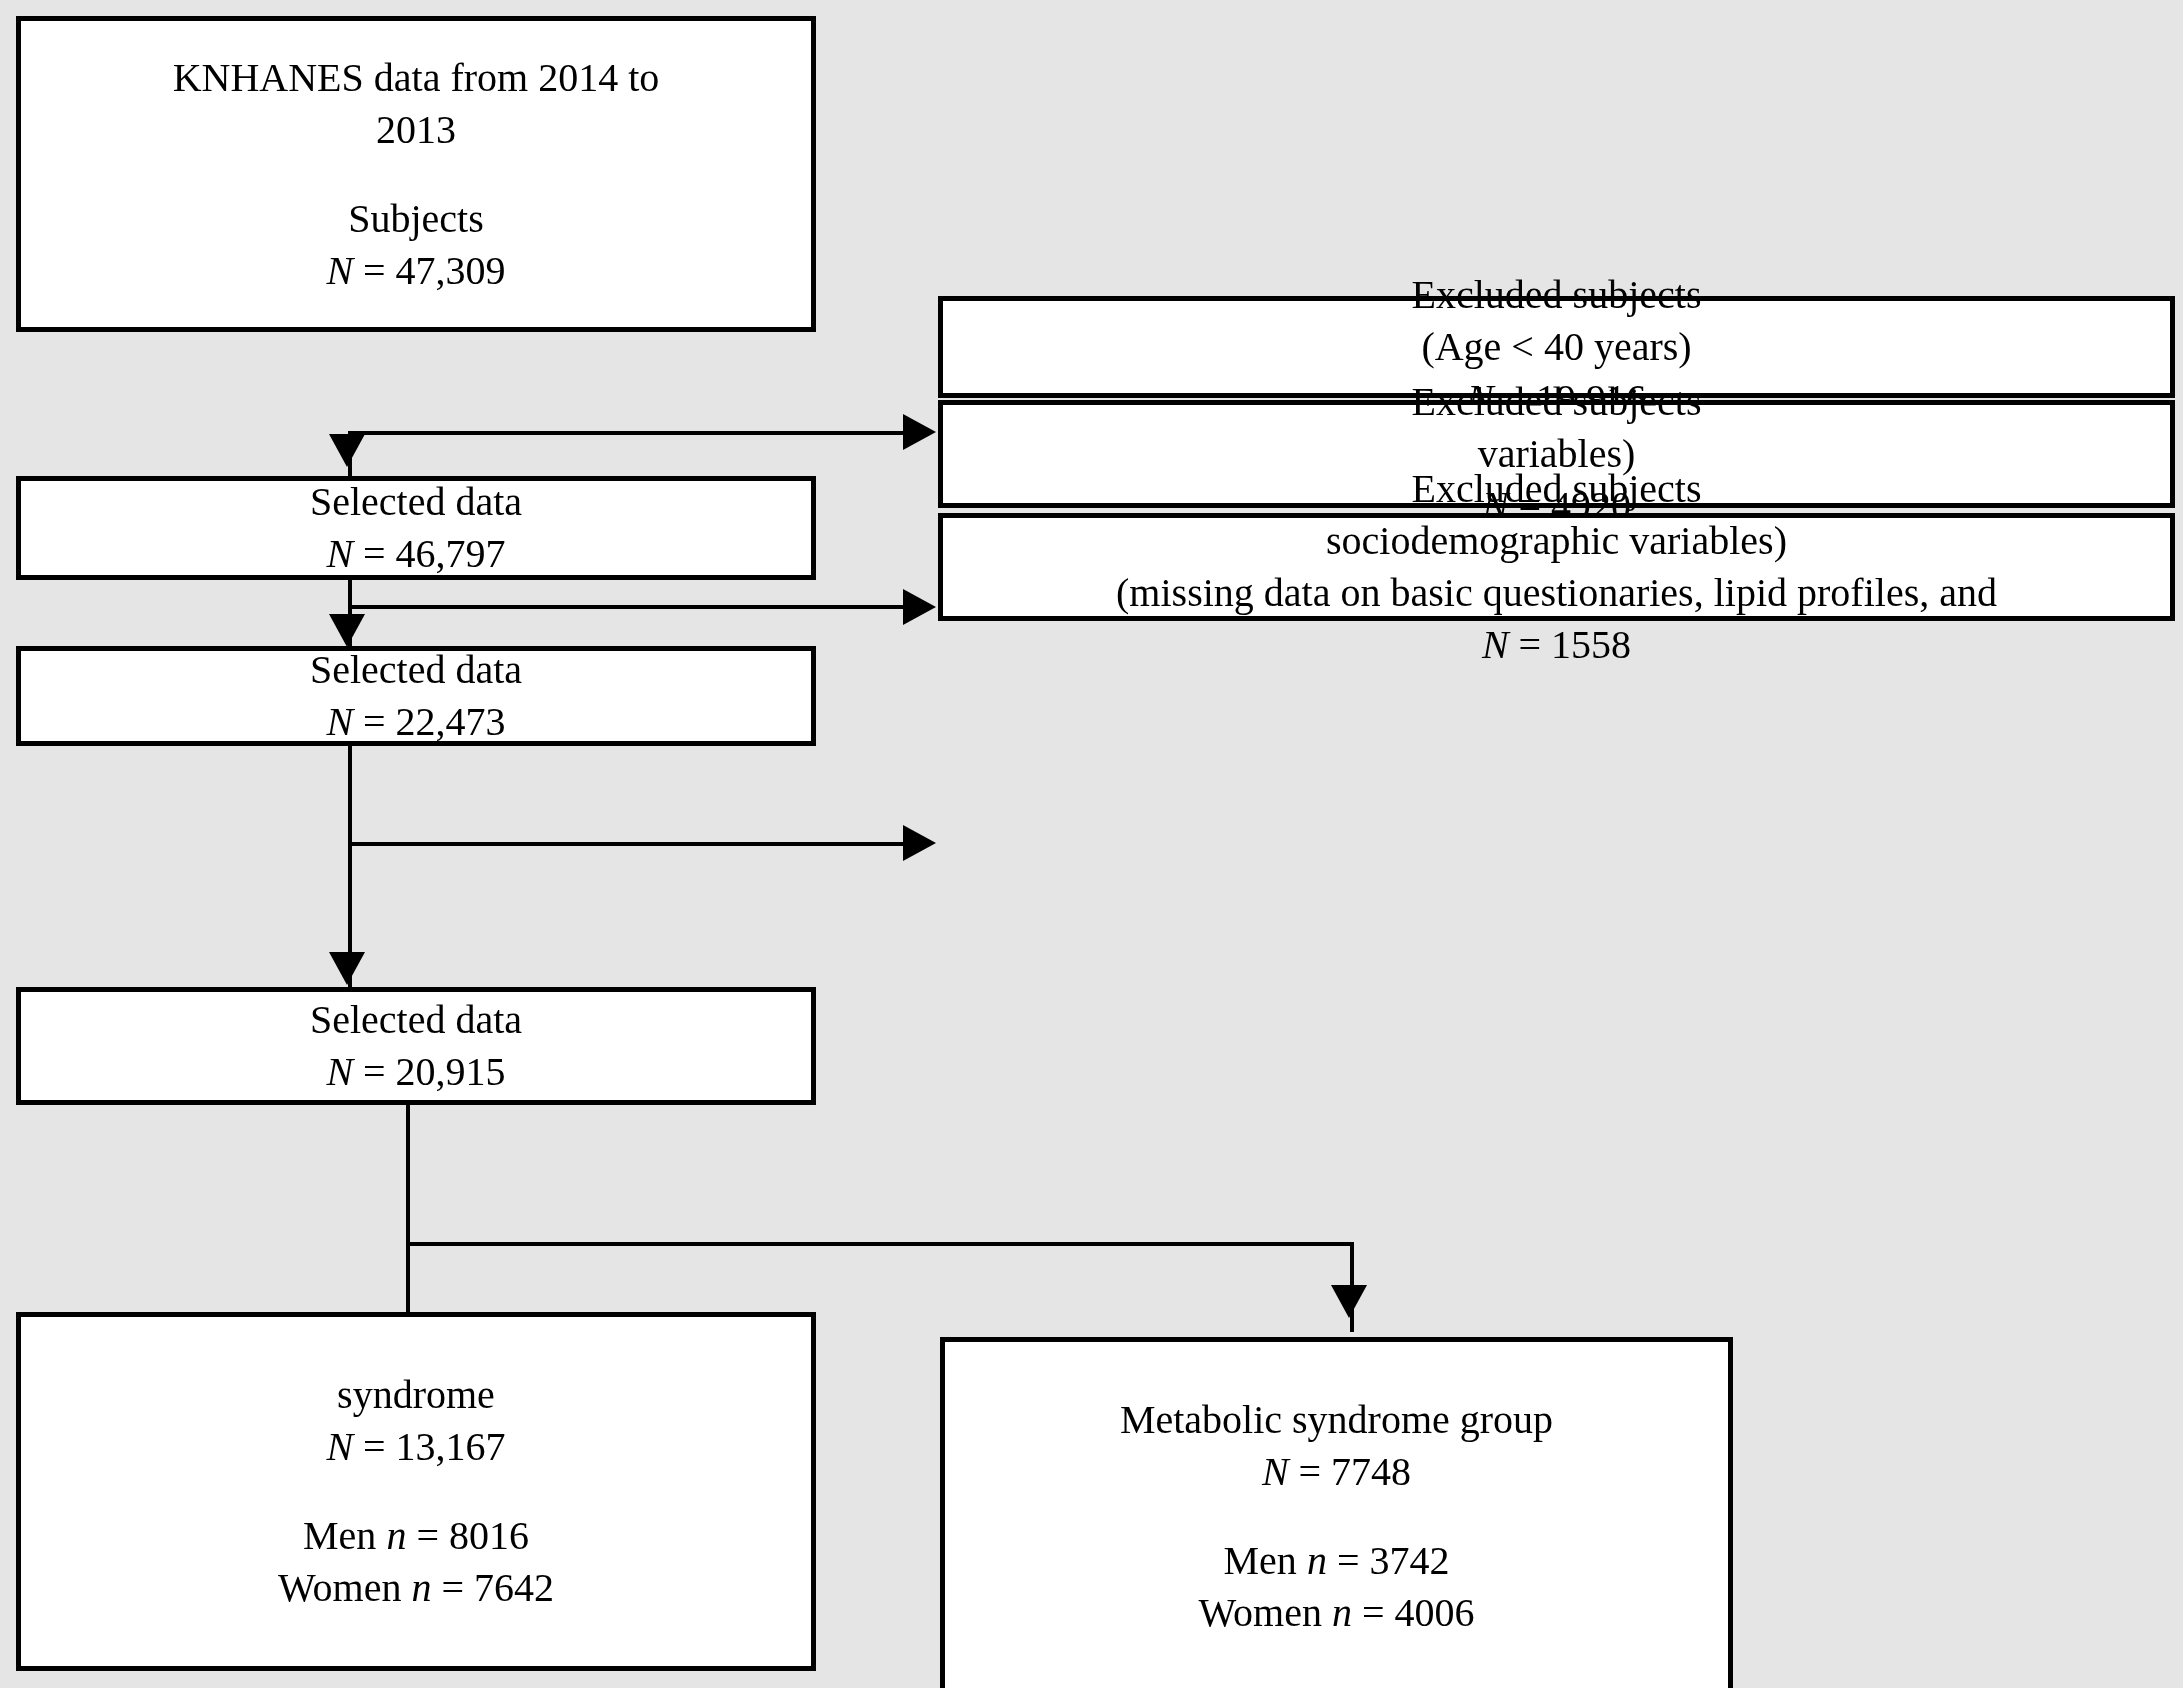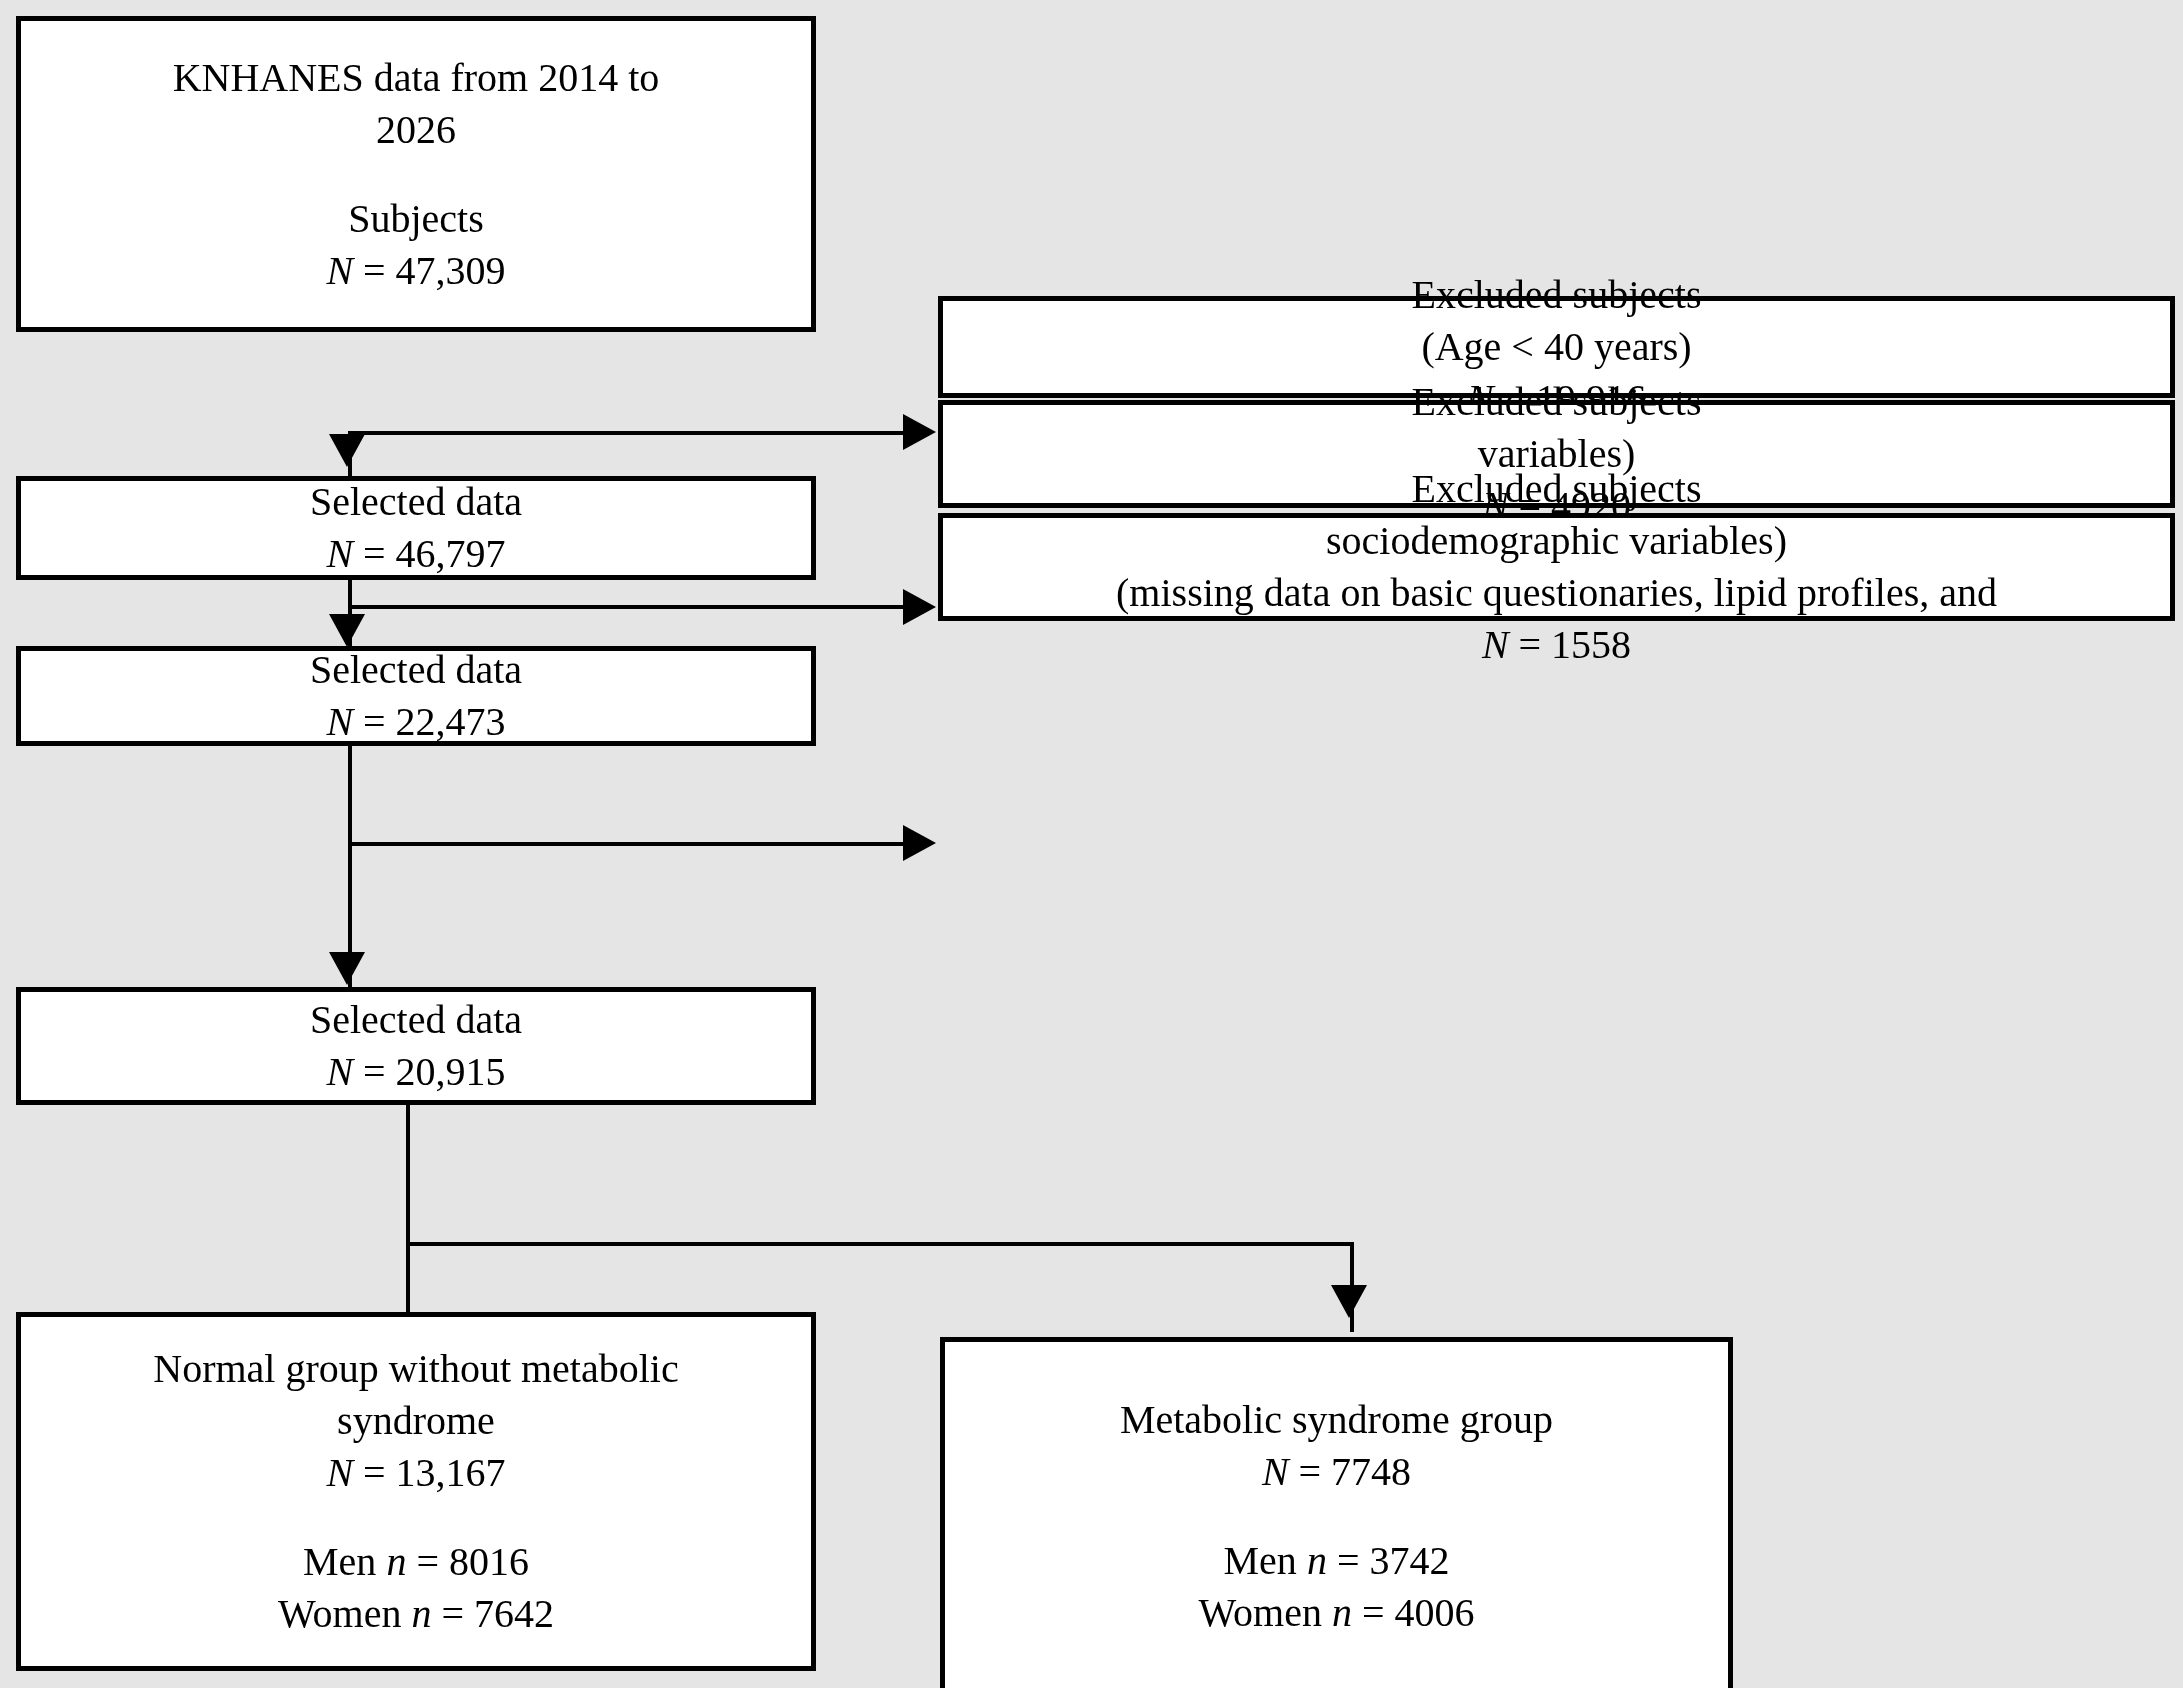--- a/index.html
+++ b/index.html
@@ -88,21 +88,21 @@
   <div class="hline" style="left:348px; top:842px; width:556px;"></div>
   <div class="arrow-right" style="left:903px; top:825px;"></div>
 
   <div class="vline" style="left:406px; top:1105px; height:208px;"></div>
   <div class="hline" style="left:406px; top:1242px; width:947px;"></div>
   <div class="vline" style="left:1350px; top:1242px; height:90px;"></div>
   <div class="arrow-down" style="left:1331px; top:1285px;"></div>
 
   <div class="node" style="left:16px; top:16px; width:800px; height:316px;">
     <span class="line">KNHANES data from 2014 to</span>
-    <span class="line">2026</span>
+    <span class="line">2013</span>
     <div class="gap"></div>
     <span class="line">Subjects</span>
     <span class="line"><em class="var">N</em>&nbsp;<span>= 47,309</span></span>
   </div>
 
   <div class="node" style="left:938px; top:296px; width:1237px; height:102px;">
     <span class="line">Excluded subjects</span>
     <span class="line">(Age &lt; 40 years)</span>
     <span class="line"><em class="var">N</em>&nbsp;<span>= 19,916</span></span>
   </div>
@@ -129,21 +129,20 @@
     <span class="line">(missing data on basic questionaries, lipid profiles, and</span>
     <span class="line"><em class="var">N</em>&nbsp;<span>= 1558</span></span>
   </div>
 
   <div class="node" style="left:16px; top:987px; width:800px; height:118px;">
     <span class="line">Selected data</span>
     <span class="line"><em class="var">N</em>&nbsp;<span>= 20,915</span></span>
   </div>
 
   <div class="node" style="left:16px; top:1312px; width:800px; height:359px;">
-    <span class="line">Normal group without metabolic</span>
     <span class="line">syndrome</span>
     <span class="line"><em class="var">N</em>&nbsp;<span>= 13,167</span></span>
     <div class="gap"></div>
     <span class="line"><span>Men</span>&nbsp;<em class="var">n</em>&nbsp;<span>= 8016</span></span>
     <span class="line"><span>Women</span>&nbsp;<em class="var">n</em>&nbsp;<span>= 7642</span></span>
   </div>
 
   <div class="node" style="left:940px; top:1312px; width:793px; height:359px;margin-top:25px;">
     <span class="line">Metabolic syndrome group</span>
     <span class="line"><em class="var">N</em>&nbsp;<span>= 7748</span></span>

